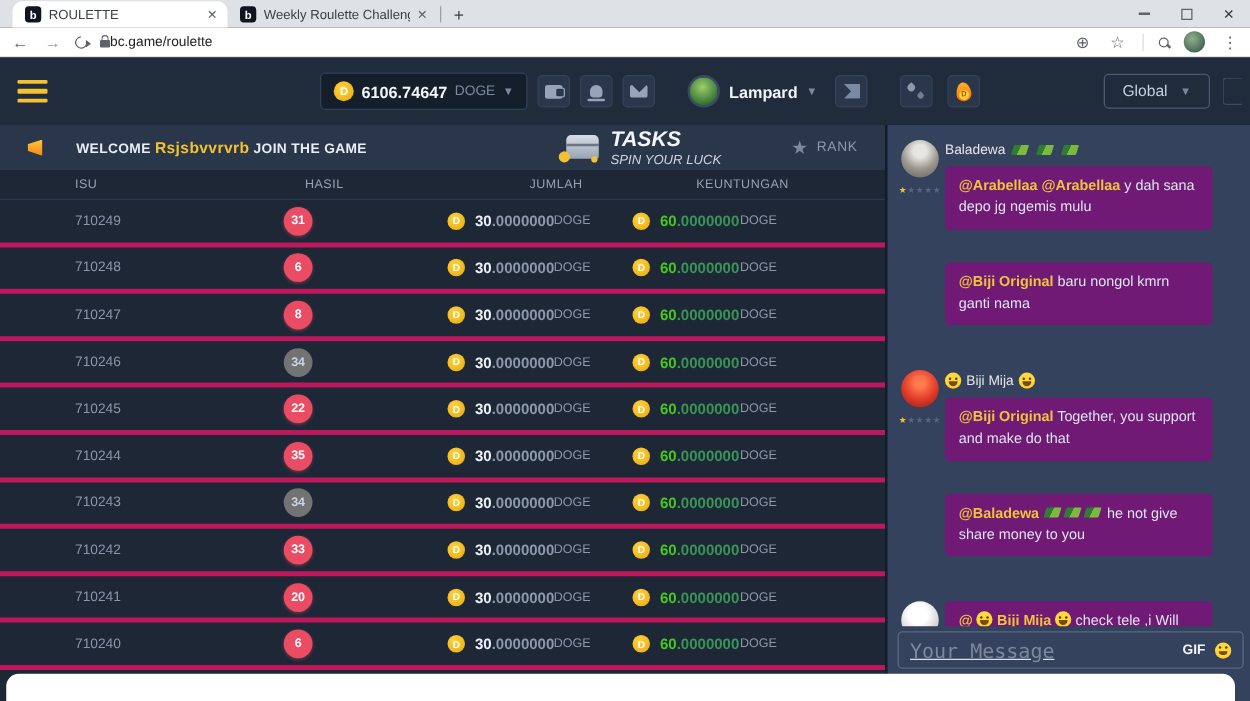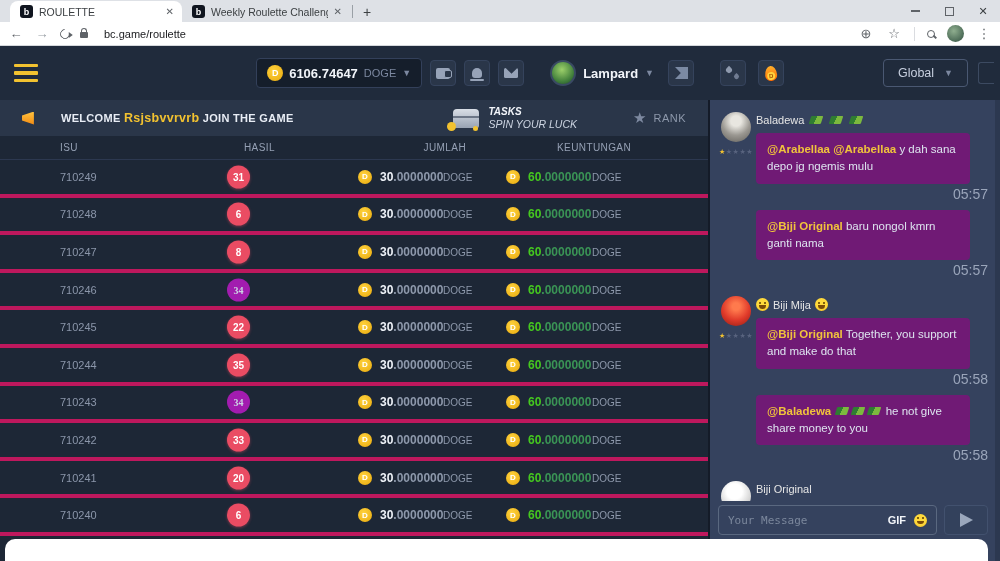--- a/index.html
+++ b/index.html
@@ -19,21 +19,21 @@
   .win-controls { position:absolute; right:0; top:0; height:22px; display:flex; }
   .win-btn { width:34px; height:22px; display:flex; align-items:center; justify-content:center; color:#3c4043; font-size:11px; }
   .ic-min { width:9px; height:1.4px; background:#5f6368; }
   .ic-max { width:9px; height:9px; border:1.3px solid #5f6368; }
 
   .addressbar { height:24px; background:#fff; display:flex; align-items:center; padding:0 8px; gap:10px; border-bottom:1px solid #d5d8dc; }
   .nav-ic { font-size:13px; color:#5f6368; width:16px; text-align:center; }
   .nav-ic.dim { color:#9aa0a6; }
   .reload { width:10px; height:10px; border:1.6px solid #5f6368; border-radius:50%; border-top-color:transparent; transform:rotate(40deg); position:relative; }
   .reload::after { content:""; position:absolute; right:-3px; top:-2px; border-left:4px solid #5f6368; border-top:3px solid transparent; border-bottom:3px solid transparent; transform:rotate(-40deg); }
-  .urlbox { flex:1; display:flex; align-items:center; gap:16px; }
+  .urlbox { flex:1; display:flex; align-items:center; gap:0; }
   .lock { width:8px; height:6px; background:#5f6368; border-radius:1px; position:relative; margin-top:3px; }
   .lock::before { content:""; position:absolute; left:1.2px; top:-4px; width:3.6px; height:4px; border:1.3px solid #5f6368; border-bottom:none; border-radius:3px 3px 0 0; }
   .url-text { font-size:11px; color:#202124; }
   .bar-right { display:flex; align-items:center; gap:12px; }
   .mag { width:8px; height:8px; border:1.6px solid #5f6368; border-radius:50%; position:relative; }
   .mag::after { content:""; position:absolute; width:4px; height:1.6px; background:#5f6368; transform:rotate(45deg); right:-3px; bottom:-1px; }
   .bar-sep { width:1px; height:14px; background:#dadce0; }
   .mini-avatar { width:17px; height:17px; border-radius:50%; background:radial-gradient(circle at 40% 35%, #8fae8f, #4c6b57 70%, #2e4538); }
 
   
@@ -75,38 +75,38 @@
 
   .banner { height:36px; background:#2a3649; display:flex; align-items:center; }
   .ic-mega { width:17px; height:13px; background:linear-gradient(#ffc23e,#f28a12); clip-path:polygon(0 30%, 70% 0, 70% 100%, 0 70%); margin-left:22px; position:relative; flex:none; }
   .welcome { margin-left:22px; font-size:11px; font-weight:bold; color:#e8edf5; letter-spacing:.3px; }
   .welcome .uname-hl { color:#f2c230; font-size:12.5px; }
   .tasks-cluster { margin-left:auto; display:flex; align-items:center; gap:9px; margin-right:56px; }
   .ic-chest { width:26px; height:19px; background:linear-gradient(#d9dee6,#98a3b3); border-radius:4px 4px 2px 2px; position:relative; }
   .ic-chest::before { content:""; position:absolute; left:0; top:7px; width:100%; height:2px; background:#6c7687; }
   .ic-chest::after { content:""; position:absolute; left:-6px; bottom:-3px; width:9px; height:9px; background:#f2c230; border-radius:50%; box-shadow:24px 2px 0 -2px #f2c230; }
   .tasks-text { font-style:italic; line-height:1.15; }
-  .tasks-title { color:#f2f5fa; font-size:10px; font-weight:bold; }
+  .tasks-title { color:#f2f5fa; font-size:17px; font-weight:bold; }
   .tasks-sub { color:#cdd5e2; font-size:10.5px; }
   .rank { display:flex; align-items:center; gap:7px; margin-right:22px; }
   .rank-star { color:#7d89a0; font-size:15px; }
   .rank-label { color:#8d98ab; font-size:11px; letter-spacing:.5px; }
 
   .thead { height:24px; position:relative; border-bottom:1px solid #2c3850; }
   .thead span { position:absolute; top:6px; font-size:10px; color:#95a0b4; letter-spacing:.4px; }
   .th-id { left:60px; } .th-result { left:244px; }
   .th-amount { left:395px; width:71px; text-align:right; } .th-profit { left:557px; }
 
   .tbody { flex:1; }
   .trow { height:37.6px; position:relative; border-bottom:4px solid #be185d; }
   .trow span { position:absolute; top:50%; transform:translateY(-50%); }
   .r-id { left:60px; font-size:11px; color:#8b96aa; }
   .r-badge { left:227px; width:23px; height:23px; border-radius:50%; color:#fff; font-size:10px; font-weight:bold; display:flex; align-items:center; justify-content:center; }
   .bg-red { background:#ea4c63; box-shadow:0 1px 3px rgba(234,76,99,.45); }
-  .bg-dark { background:#a21caf; color:#ccd4e3;font-family:Liberation Serif, serif; }
+  .bg-dark { background:#737373; color:#ccd4e3; }
   .r-coin1 { left:358px; } .r-coin2 { left:506px; }
   .r-amt { left:380px; font-size:12px; font-weight:bold; color:#eef2f8; white-space:nowrap; }
   .r-amt i, .r-pft i { font-style:normal; font-weight:bold; }
   .r-amt i { color:#8d98ab; }
   .r-cur1 { left:443px; font-size:10px; color:#8d98ab; }
   .r-pft { left:528px; font-size:12px; font-weight:bold; color:#45c81f; white-space:nowrap; }
   .r-pft i { color:#3a9455; }
   .r-cur2 { left:592px; font-size:10px; color:#8d98ab; }
 
   
@@ -126,21 +126,21 @@
   .bubble { background:#701a75; border-radius:4px; padding:8px 11px; font-size:11.5px; color:#dde4ef; line-height:1.5; display:inline-block; max-width:214px; }
   .mention { color:#f0c33c; font-weight:bold; }
   .msg-time { font-size:14px; color:#9aa5ba; text-align:right; margin:2px 2px 8px 0; }
   .flg { display:inline-block; width:12px; height:8px; background:linear-gradient(100deg,#2f7d32 0 45%,#7cb93e 45%); transform:skewX(-18deg); border-radius:1px; margin:0 2px; }
   .emj { display:inline-block; width:13px; height:13px; border-radius:50%; background:radial-gradient(circle at 50% 35%, #ffd93b 55%, #f5b81c); position:relative; vertical-align:-2px; flex:none; }
   .emj::before { content:""; position:absolute; left:3px; top:3.5px; width:2px; height:2px; background:#5a3a00; border-radius:50%; box-shadow:5px 0 0 #5a3a00; }
   .emj::after { content:""; position:absolute; left:3px; top:7px; width:7px; height:3.5px; background:#7a4a07; border-radius:0 0 7px 7px; }
 
   .chat-input-row { display:flex; gap:7px; margin:4px 12px 26px 8px; height:30px; flex:none; }
   .msg-input-box { flex:1; border:1px solid #5a6880; border-radius:4px; display:flex; align-items:center; padding:0 9px; gap:8px; }
-  .msg-input { flex:1; background:transparent; border:none; outline:none; color:#d5dcea; font-family:"DejaVu Sans Mono", monospace; font-size:11px; min-width:0; }
+  .msg-input { flex:1; background:transparent; border:none; outline:none; color:#d5dcea; font-family:"DejaVu Sans Mono", monospace; font-size:16px; min-width:0;text-decoration:underline; }
   .msg-input::placeholder { color:#7b879c; }
   .gif-label { color:#f2f5fa; font-size:11px; font-weight:bold; }
   .send-btn { width:44px; background:#33415c; border:1px solid #42516e; border-radius:4px; display:flex; align-items:center; justify-content:center; }
   .ic-send { width:0; height:0; border-left:13px solid #9aa7bc; border-top:7px solid transparent; border-bottom:7px solid transparent; }
 
   .white-band { position:absolute; left:5px; right:12px; bottom:0; height:22px; background:#fff; border-radius:10px 10px 0 0; z-index:40; }
 </style>
 </head>
 <body>
 
@@ -398,23 +398,20 @@
               <div class="msg"><div class="bubble"><span class="mention">@Biji Original</span> <span class="mtext">Together, you support and make do that</span> </div><div class="msg-time">05:58</div></div>
               <div class="msg"><div class="bubble"><span class="mention">@Baladewa</span> <i class="flg"></i><i class="flg"></i><i class="flg"></i> <span class="mtext">he not give share money to you</span> </div><div class="msg-time">05:58</div></div>
             </div>
           </div>
           <div class="cg">
             <div class="cg-left">
               <div class="avatar av-plain"></div>
               <div class="stars"><span class="on">★</span><span class="on">★</span><span>★</span><span>★</span><span>★</span></div>
             </div>
             <div class="cg-body">
-              <div class="cg-name">
-                <span class="uname">Biji Original</span> 
-              </div>
               <div class="msg"><div class="bubble"><span class="mention">@</span> <i class="emj"></i> <span class="mention">Biji Mija</span> <i class="emj"></i> <span class="mtext">check tele ,i Will send u how scam this game results</span> </div></div>
             </div>
           </div>
         </div>
       <div class="chat-input-row">
         <div class="msg-input-box">
           <input class="msg-input" placeholder="Your Message" style="">
           <span class="gif-label">GIF</span>
           <span class="emj"></span>
         </div>

